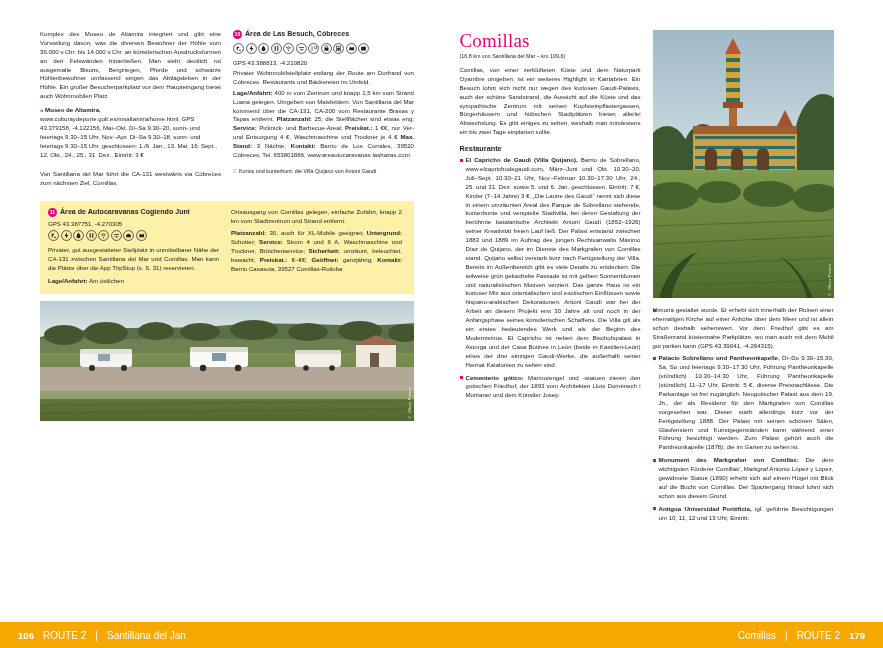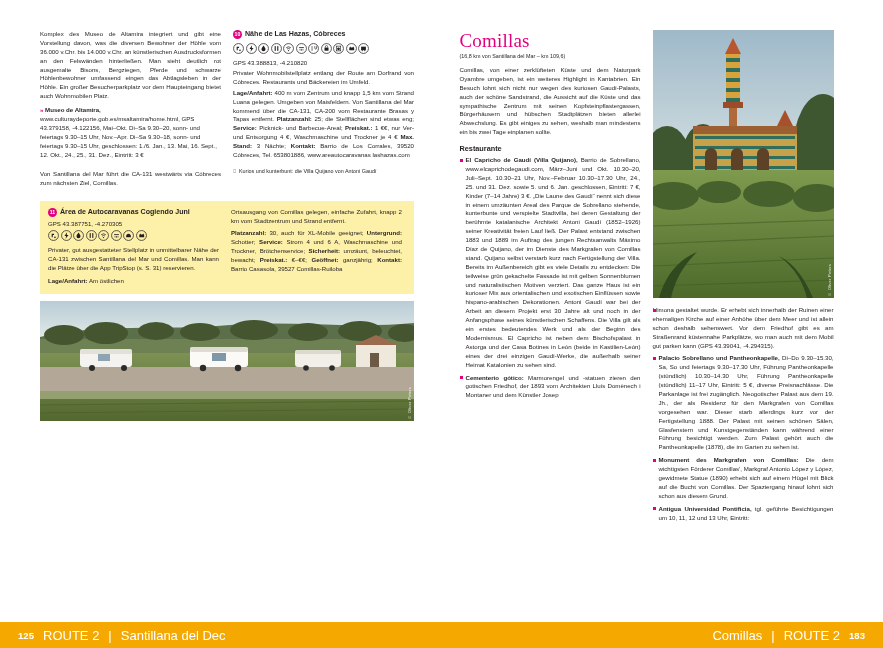--- a/index.html
+++ b/index.html
@@ -165,21 +165,21 @@
     font-size:7.6px;
     color:#ffffff;
   }
   .footer-left { padding-left:18px; gap:9px; }
   .footer-right { margin-left:auto; padding-right:18px; gap:9px; }
   .pageno {
     font-size:9.6px;
     font-weight:bold;
     color:#ffffff;
   }
-  .footer-text { color:#ffffff; font-size:13px; }
+  .footer-text { color:#ffffff; font-size:10px; }
   .photo-wrap { margin-top:6px; }
 </style>
 </head>
 <body>
 
 <div class="page">
   <div class="spread">
 
     <div class="page-left">
       <div class="cols2">
@@ -320,21 +320,21 @@
                 <path d="M0 104 L374 100" fill="none"></path>
                 <path d="M0 112 L374 108" fill="none"></path>
               </g>
             </svg>
             <div class="credit">© Oliver Peters</div>
           </div>
         </div>
 
         <div class="col">
           <div class="poi-title">
-            <span class="badge">10</span><span>Nähe de Las Hazas, Cóbreces</span>
+            <span class="badge">10</span><span>Área de Las Besuch, Cóbreces</span>
           </div>
           <div class="icon-row">
             <svg width="11" height="11" viewBox="0 0 12 12">
                 <circle cx="6" cy="6" r="5.4" fill="none" stroke="#231f20" stroke-width=".8"></circle>
                 <path d="M4 4h2.6v1.4H5.2V8H4z" fill="#231f20"></path>
                 <circle cx="7.6" cy="8" r=".9" fill="#231f20"></circle>
               </svg>
             <svg width="11" height="11" viewBox="0 0 12 12">
                 <circle cx="6" cy="6" r="5.4" fill="none" stroke="#231f20" stroke-width=".8"></circle>
                 <path d="M6.6 2.4L3.8 6.6h1.8L5 9.6 8.2 5.4H6.3z" fill="#231f20"></path>
@@ -500,25 +500,25 @@
             <li><span class="b">Monument des Markgrafen von Comillas:</span><span> Die dem wichtigsten Förderer Comillas', Markgraf Antonio López y López, gewidmete Statue (1890) erhebt sich auf einem Hügel mit Blick auf die Bucht von Comillas. Der Spaziergang hinauf lohnt sich schon aus diesem Grund.</span></li>
             <li><span class="b">Antigua Universidad Pontificia,</span><span> tgl. geführte Besichtigungen um 10, 11, 12 und 13 Uhr, Eintritt:</span></li>
           </ul>
         </div>
       </div>
     </div>
   </div>
 
   <div class="footer">
     <div class="footer-left">
-      <span class="pageno">125</span>
+      <span class="pageno">106</span>
       <span class="footer-text">ROUTE 2</span>
       <span class="footer-text">|</span>
-      <span class="footer-text">Santillana del Dec</span>
+      <span class="footer-text">Santillana del Jan</span>
     </div>
     <div class="footer-right">
       <span class="footer-text">Comillas</span>
       <span class="footer-text">|</span>
       <span class="footer-text">ROUTE 2</span>
-      <span class="pageno">183</span>
+      <span class="pageno">179</span>
     </div>
   </div>
 </div>
 
 </body></html>

